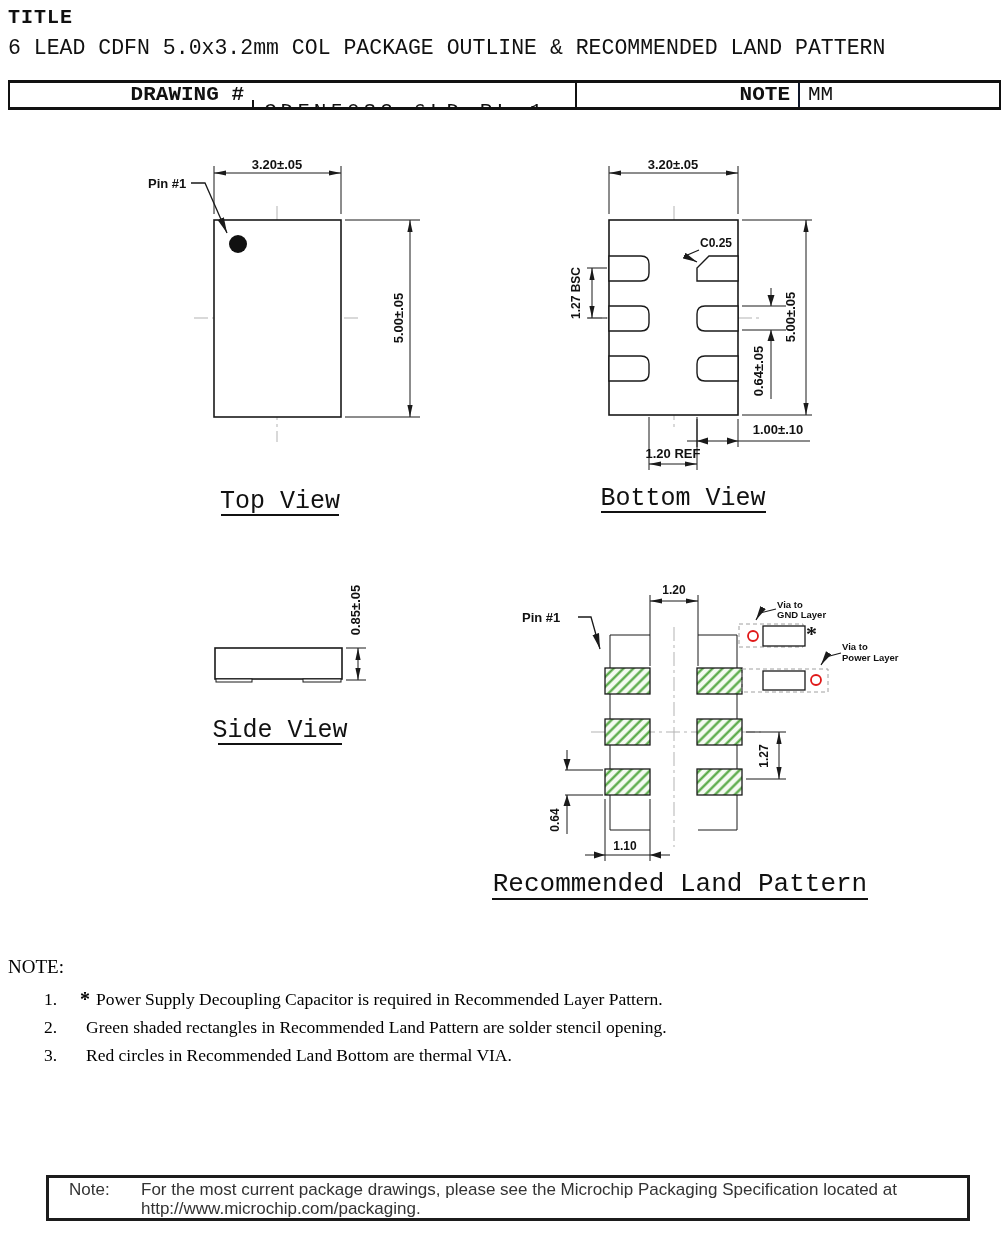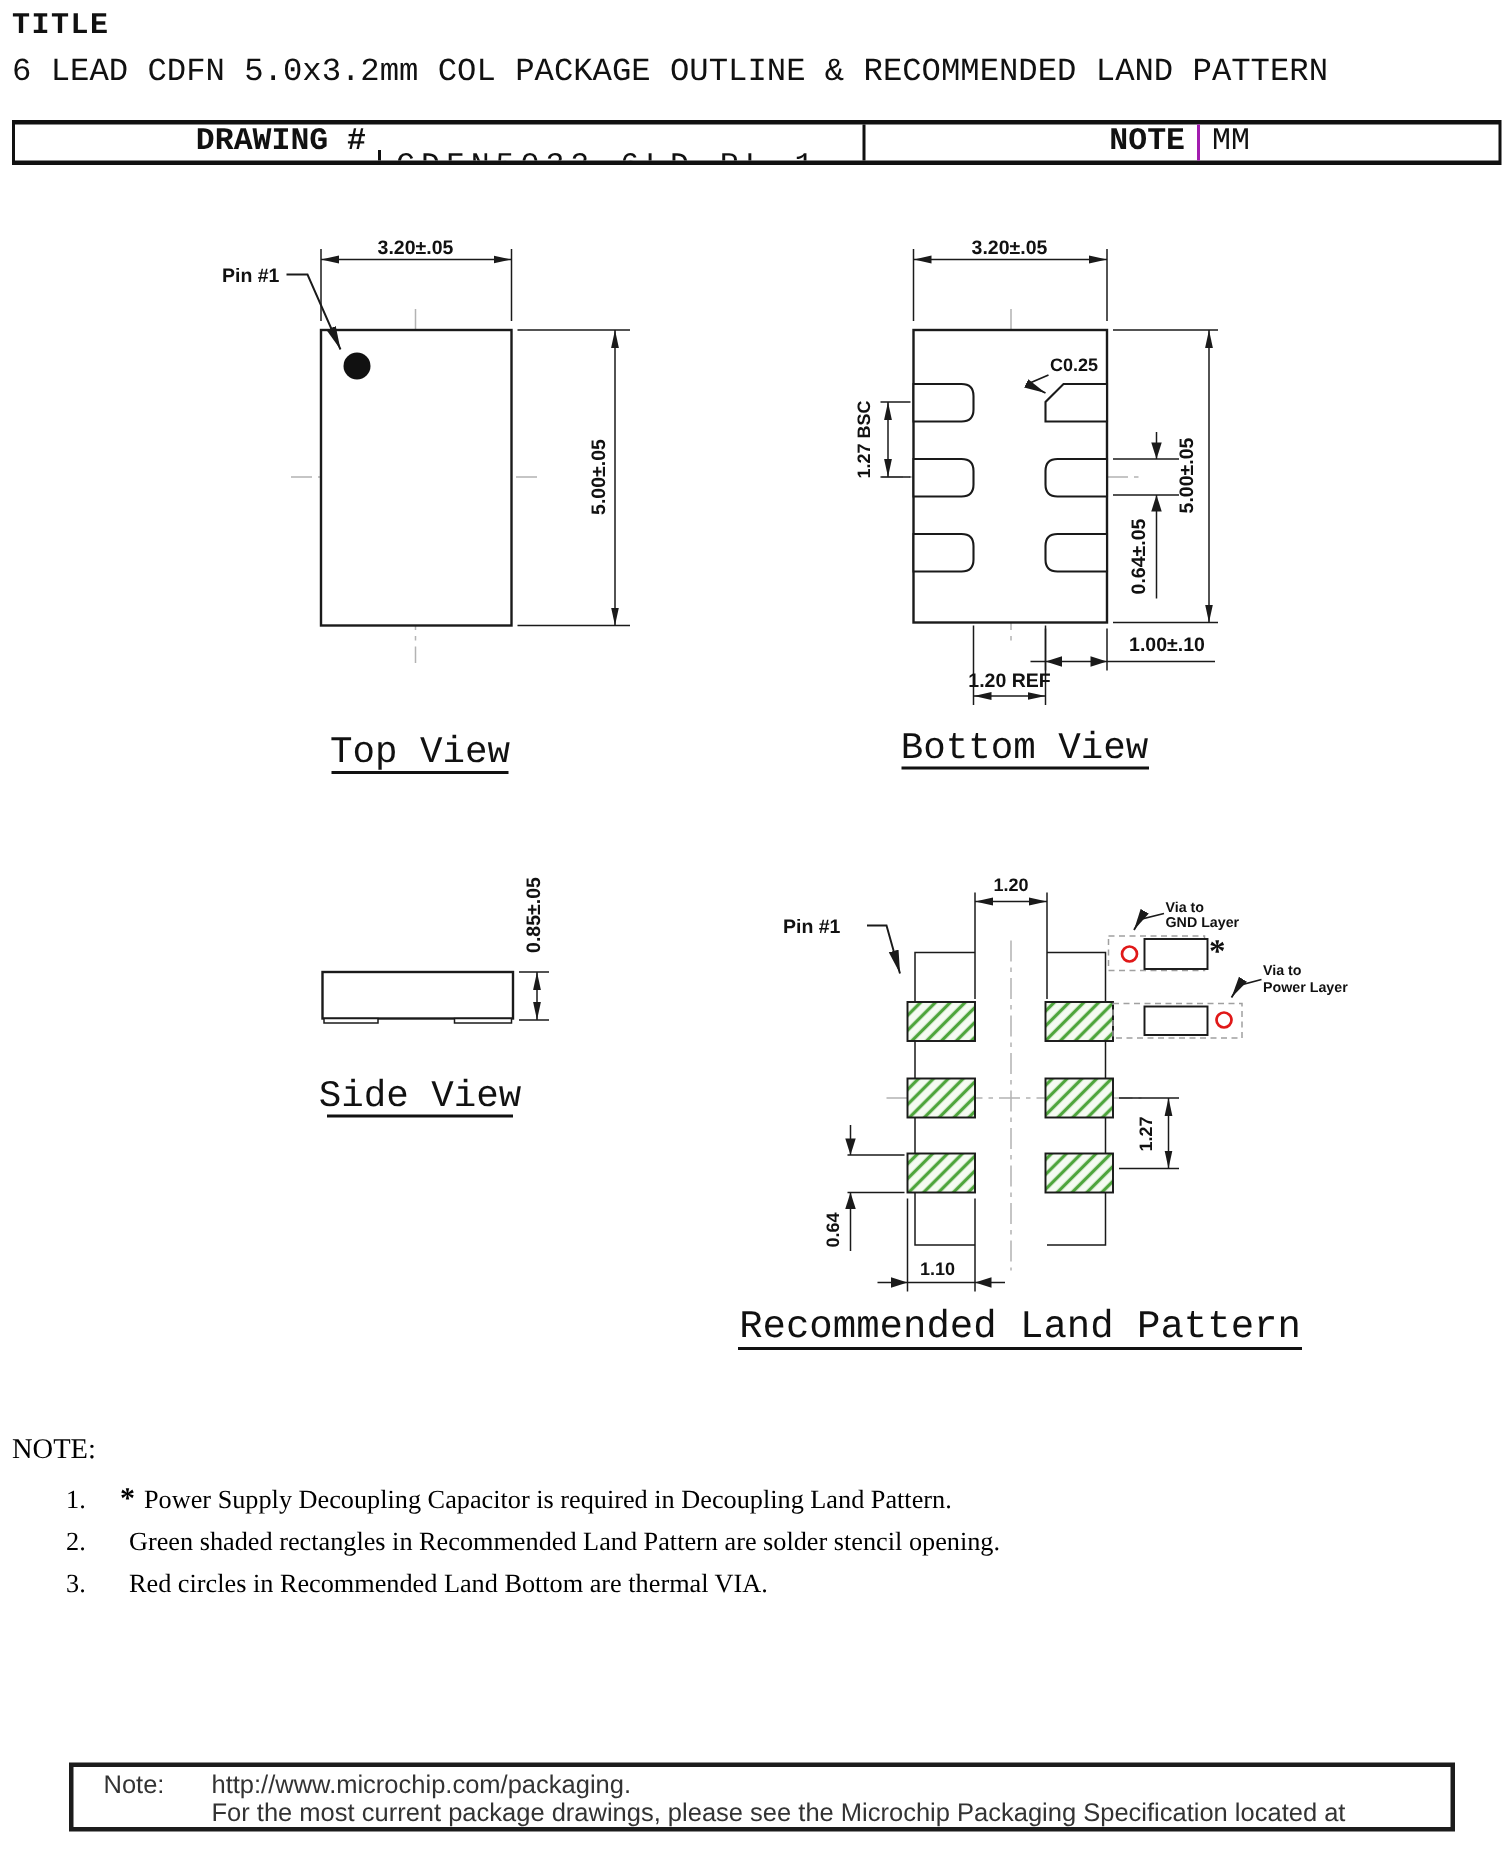--- a/index.html
+++ b/index.html
@@ -8,21 +8,21 @@
   .abs{position:absolute;}
   .title-label{left:8px;top:6px;font-size:20px;font-weight:bold;letter-spacing:1px;}
   .doc-title{left:8px;top:36px;font-size:21.5px;white-space:nowrap;font-family:Liberation Mono, monospace;}
   .drawrow{left:8px;top:80px;width:989px;height:24px;display:flex;
            border-top:3px solid #111;border-bottom:3px solid #111;
            border-left:2px solid #111;border-right:2px solid #111;
            font-size:21px;line-height:24px;}
   .drawrow .c1{width:242px;text-align:right;font-weight:bold;padding-right:8px;box-sizing:border-box;}
   .drawrow .c2{width:323px;border-left:2px solid #111;padding-left:10px;box-sizing:border-box;letter-spacing:4px;white-space:nowrap;overflow:hidden;margin-top:17px;}
   .drawrow .c3{width:223px;border-left:2px solid #111;text-align:right;font-weight:bold;padding-right:8px;box-sizing:border-box;}
-  .drawrow .c4{flex:1;border-left:2px solid #a21caf;padding-left:8px;box-sizing:border-box;}
+  .drawrow .c4{flex:1;border-left:2px solid #0f172a;padding-left:8px;box-sizing:border-box;}
   svg{position:absolute;left:0;top:140px;}
   svg text{fill:#111;}
   .dim{font:bold 13px "Liberation Sans",sans-serif;}
   .dim-sm{font:bold 12px "Liberation Sans",sans-serif;}
   .tiny{font:bold 9.5px "Liberation Sans",sans-serif;}
   .viewlabel{font:25px "Liberation Mono",monospace;}
   .viewlabel-lg{font:26px "Liberation Mono",monospace;}
   .star-svg{font:bold 22px "Liberation Serif",serif;}
   .notes{left:8px;top:956px;width:700px;font-family:"Liberation Serif",serif;font-size:17.5px;color:#000;}
   .notes .heading{font-size:19px;margin-bottom:10px;}
@@ -205,35 +205,35 @@
       <text class="viewlabel-lg" x="680" y="891" text-anchor="middle">Recommended Land Pattern</text>
       <line x1="492" y1="899" x2="868" y2="899" stroke="#111" stroke-width="2"></line>
     </g>
   </svg>
 
   <div class="abs notes">
     <div class="heading">NOTE:</div>
     <div class="note-item">
       <span class="num">1.</span>
       <span class="star">*</span>
-      <span>Power Supply Decoupling Capacitor is required in Decoupling Land Pattern.</span>
+      <span>Power Supply Decoupling Capacitor is required in Recommended Layer Pattern.</span>
     </div>
     <div class="note-item">
       <span class="num">2.</span>
       <span class="star"></span>
       <span>Green shaded rectangles in Recommended Land Pattern are solder stencil opening.</span>
     </div>
     <div class="note-item">
       <span class="num">3.</span>
       <span class="star"></span>
       <span>Red circles in Recommended Land Bottom are thermal VIA.</span>
     </div>
   </div>
 
   <div class="abs footer-box">
     <div class="nlabel">Note:</div>
     <div class="ntext">
+      <div>For the most current package drawings, please see the Microchip Packaging Specification located at</div>
       <div>http://www.microchip.com/packaging.</div>
-      <div>For the most current package drawings, please see the Microchip Packaging Specification located at</div>
     </div>
   </div>
 
 </div>
 
 </body></html>

